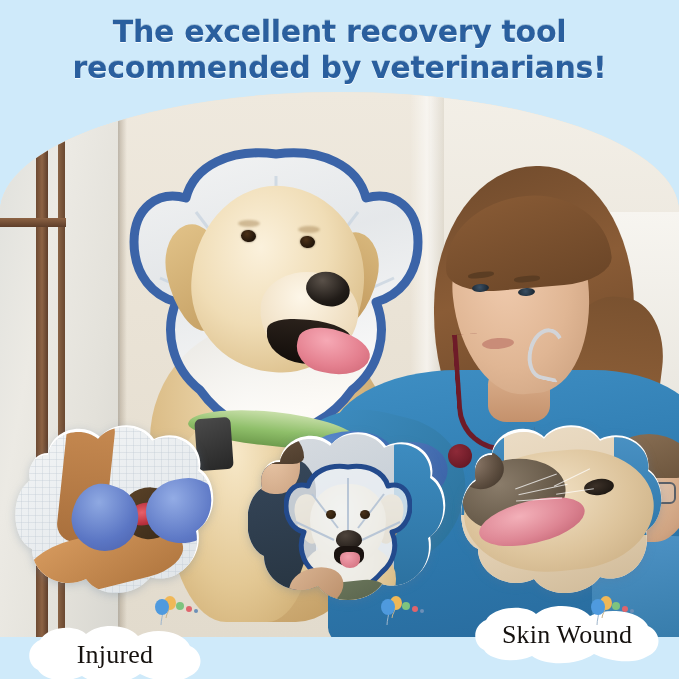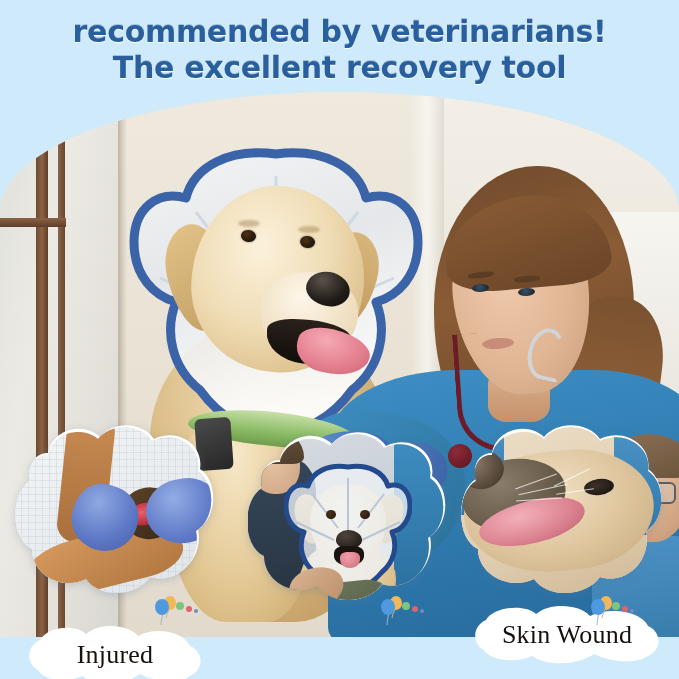--- a/index.html
+++ b/index.html
@@ -672,22 +672,22 @@
   .bal-2 { left: 378px; top: 596px; }
   .bal-3 { left: 588px; top: 596px; }
   .balloons svg { width: 52px; height: 34px; display: block; }
 </style>
 </head>
 <body>
 
 <div id="ad-root">
 
   <div class="headline-block">
+    <div class="headline-line">The excellent recovery tool</div>
     <div class="headline-line">recommended by veterinarians!</div>
-    <div class="headline-line">The excellent recovery tool</div>
   </div>
 
   <div class="hero">
     <div class="hero-photo">
 
       <div class="wall-main"></div>
       <div class="wall-right"></div>
       <div class="wall-corner"></div>
       <div class="window-right"></div>
 

